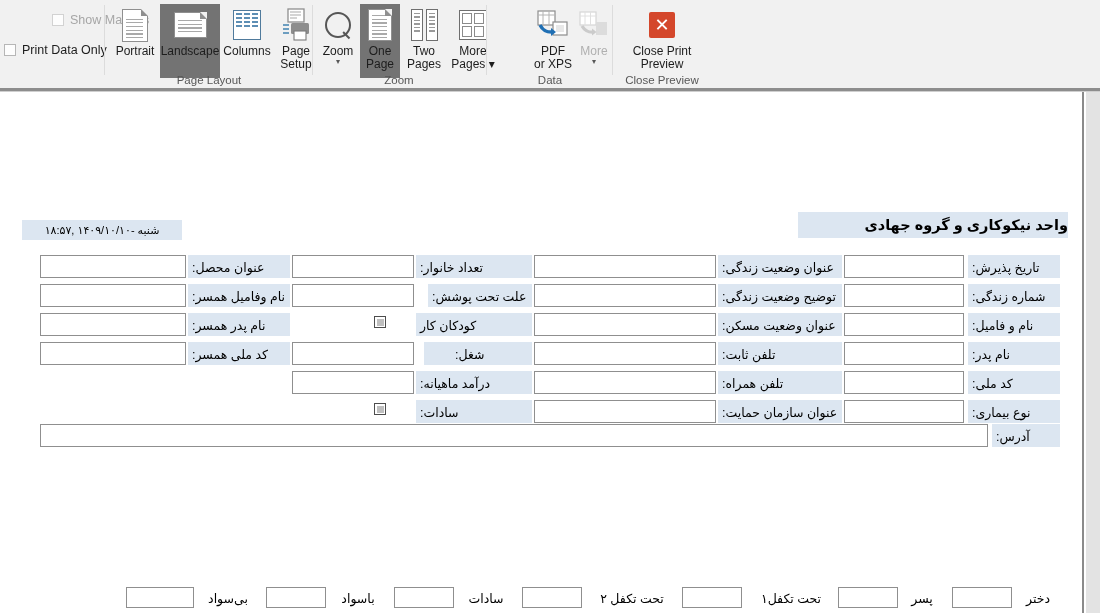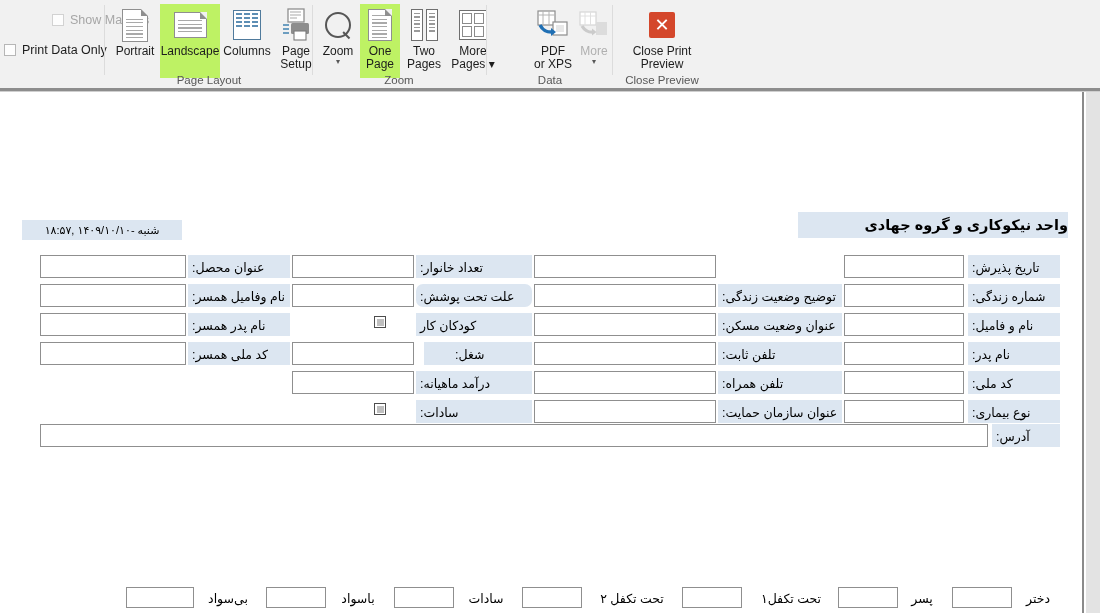--- a/index.html
+++ b/index.html
@@ -48,21 +48,21 @@
   .chk-dim .chk-box{border-color:#d2d2d2;}
   .chk-on{color:#1d1d1d;}
 
   
   .rbtn{
     position:absolute;top:4px;width:54px;height:74px;
     display:flex;flex-direction:column;align-items:center;
     box-sizing:border-box;padding-top:3px;
     font-size:12px;color:#1d1d1d;line-height:12.5px;text-align:center;
   }
-  .rbtn.sel{background:#bef264;}
+  .rbtn.sel{background:#737373;}
   .rbtn .ricon{height:36px;display:flex;align-items:center;justify-content:center;}
   .rbtn .rlabel{margin-top:2px;}
   .rbtn.dim{color:#b0b0b0;}
   .caret{font-size:8px;line-height:7px;color:#585858;}
 
   
   .doc{
     position:relative;width:26px;height:33px;border:1.4px solid #8f8f8f;
     background:#fff;box-sizing:border-box;
   }
@@ -390,41 +390,42 @@
 
   <div class="lbl abs" style="right:22px;top:250px;width:92px;height:23px;">نام پدر:</div>
   <div class="inp abs" style="right:118px;top:250px;width:120px;height:23px;"></div>
 
   <div class="lbl abs" style="right:22px;top:279px;width:92px;height:23px;">کد ملی:</div>
   <div class="inp abs" style="right:118px;top:279px;width:120px;height:23px;"></div>
 
   <div class="lbl abs" style="right:22px;top:308px;width:92px;height:23px;">نوع بیماری:</div>
   <div class="inp abs" style="right:118px;top:308px;width:120px;height:23px;"></div>
 
+  <div class="lbl abs" style="right:240px;top:163px;width:124px;height:23px;">عنوان وضعیت زندگی:</div>
   <div class="inp abs" style="right:366px;top:163px;width:182px;height:23px;"></div>
 
   <div class="lbl abs" style="right:240px;top:192px;width:124px;height:23px;">توضیح وضعیت زندگی:</div>
   <div class="inp abs" style="right:366px;top:192px;width:182px;height:23px;"></div>
 
   <div class="lbl abs" style="right:240px;top:221px;width:124px;height:23px;">عنوان وضعیت مسکن:</div>
   <div class="inp abs" style="right:366px;top:221px;width:182px;height:23px;"></div>
 
   <div class="lbl abs" style="right:240px;top:250px;width:124px;height:23px;">تلفن ثابت:</div>
   <div class="inp abs" style="right:366px;top:250px;width:182px;height:23px;"></div>
 
   <div class="lbl abs" style="right:240px;top:279px;width:124px;height:23px;">تلفن همراه:</div>
   <div class="inp abs" style="right:366px;top:279px;width:182px;height:23px;"></div>
 
   <div class="lbl abs" style="right:240px;top:308px;width:124px;height:23px;">عنوان سازمان حمایت:</div>
   <div class="inp abs" style="right:366px;top:308px;width:182px;height:23px;"></div>
 
   <div class="lbl abs" style="right:550px;top:163px;width:116px;height:23px;">تعداد خانوار:</div>
   <div class="inp abs" style="right:668px;top:163px;width:122px;height:23px;"></div>
 
-  <div class="lbl abs" style="right:550px;top:192px;width:116px;height:23px;border-radius:7px;">علت تحت پوشش:</div>
+  <div class="lbl abs" style="right:550px;top:192px;width:104px;height:23px;">علت تحت پوشش:</div>
   <div class="inp abs" style="right:668px;top:192px;width:122px;height:23px;"></div>
 
   <div class="lbl abs" style="right:550px;top:221px;width:116px;height:23px;">کودکان کار</div>
   <div class="cbx" style="right:696px;top:224px;">
       <i></i>
     </div>
 
   <div class="lbl abs" style="right:550px;top:250px;width:108px;height:23px;padding-left:31px;">شغل:</div>
   <div class="inp abs" style="right:668px;top:250px;width:122px;height:23px;"></div>
 

